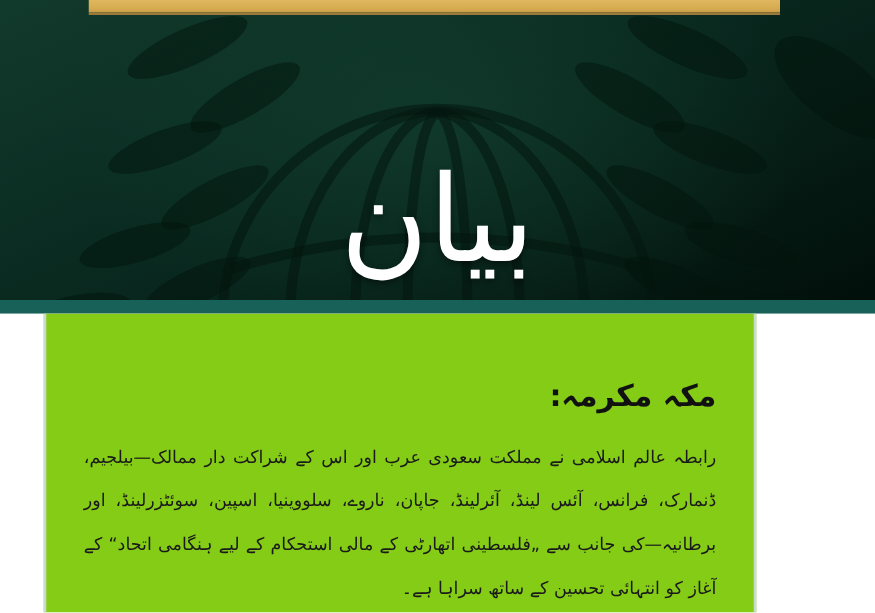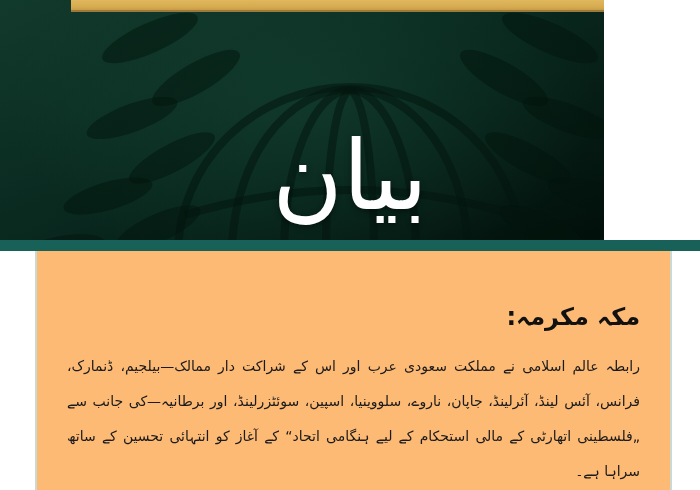--- a/index.html
+++ b/index.html
@@ -14,27 +14,26 @@
   .page {
     position: relative;
     width: 700px;
     height: 490px;
     background: #ffffff;
   }
 
   
   .header {
     position: relative;
-    width: 580px;
+    width: 700px;
     height: 240px;
     background:
       radial-gradient(ellipse 420px 260px at 50% 42%, rgba(22,70,52,0.55) 0%, rgba(22,70,52,0.0) 70%),
       linear-gradient(155deg, #123a2c 0%, #0c2f24 30%, #08251c 55%, #051a13 78%, #020f0b 100%);
     overflow: hidden;
-    padding-left: 24px;
   }
   .emblem-svg {
     position: absolute;
     inset: 0;
     width: 700px;
     height: 240px;
     display: block;
   }
   .gold-bar {
     position: absolute;
@@ -71,26 +70,26 @@
   .content-outer {
     position: relative;
     width: 700px;
     height: 239px;
     background: #ffffff;
   }
   .card {
     position: absolute;
     top: 0;
     left: 35px;
-    width: 637px; 
+    width: 570px; 
     height: 239px;
     border-left: 2px solid #ccd9d3;
     border-right: 2px solid #ccd9d3;
     box-sizing: border-box;
-    background: #fdba74;
+    background: #84cc16;
   }
   .card-inner {
     direction: rtl;
     padding: 50px 30px 0 30px;
     color: #151515;
   }
   .location-heading {
     font-family: "DejaVu Sans", sans-serif;
     font-size: 24px;
     font-weight: 700;

